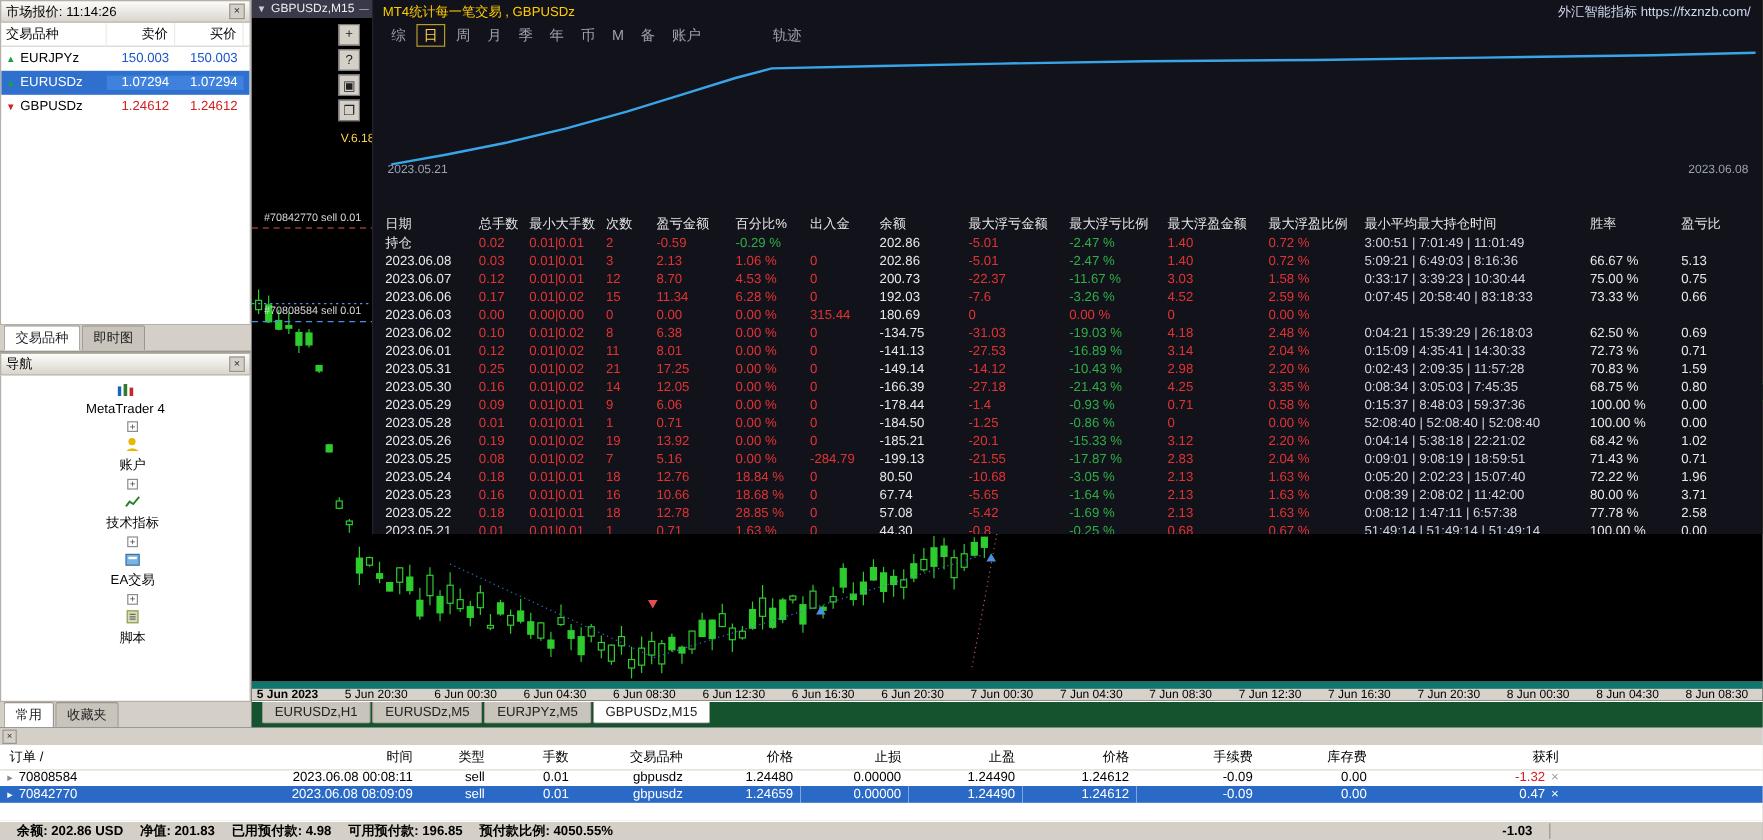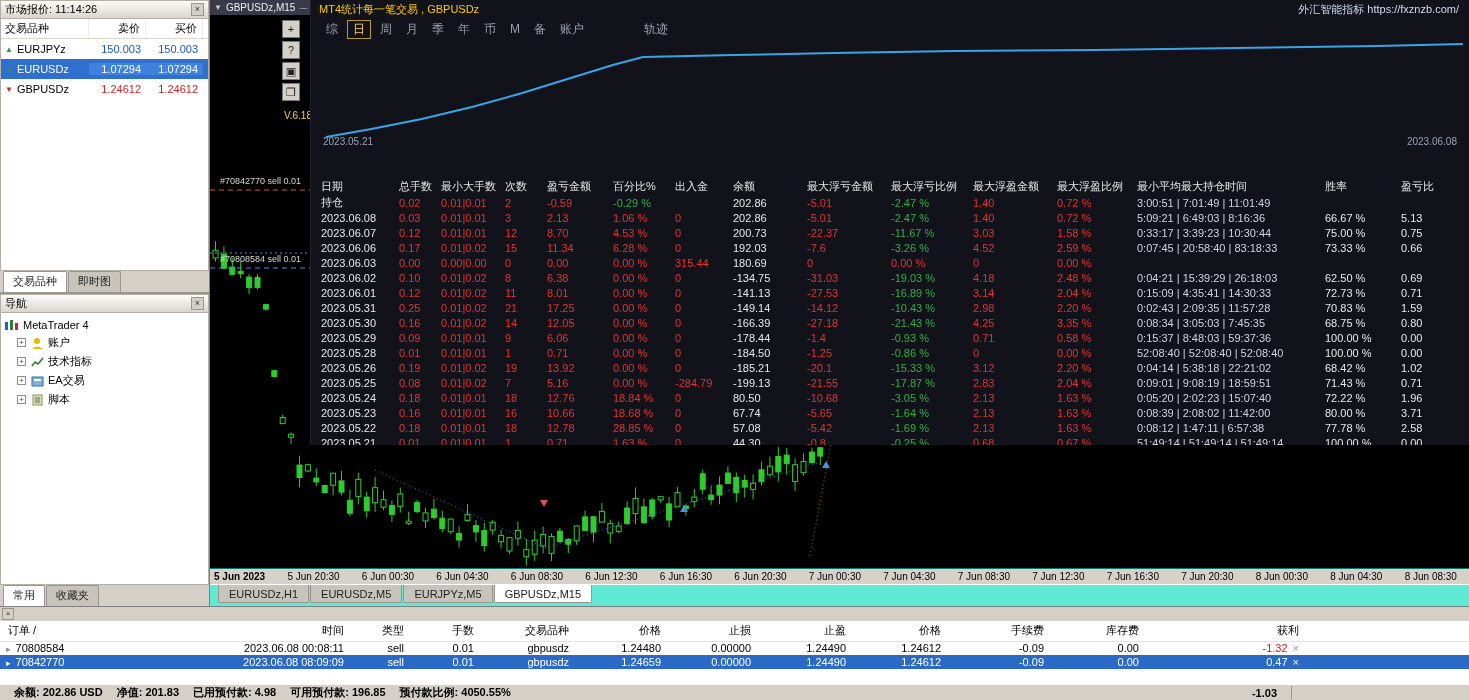--- a/index.html
+++ b/index.html
@@ -26,40 +26,40 @@
   .mw-row.selected .c-bid,.mw-row.selected .c-ask{background:#3f82de;color:#fff;}
   .arrow-up{color:#18a33c;font-size:8px;}
   .arrow-down{color:#d42020;font-size:8px;}
   .p-blue{color:#1b56c8;}
   .p-red{color:#d42020;}
   .mw-filler{flex:1;background:#fff;}
   .tab-row{height:21px;display:flex;align-items:flex-end;padding-left:3px;background:#d4d0c8;gap:1px;}
   .tab{padding:2px 9px 3px;border:1px solid #9a968e;border-bottom:none;border-radius:2px 2px 0 0;background:#c8c4bc;color:#222;cursor:pointer;}
   .tab.active{background:#fff;}
   .nav-tree{flex:1;background:#fff;border:1px solid #b4b0a8;border-top:none;padding:4px 2px;overflow:hidden;}
-  .tree-root,.tree-item{display:flex;align-items:center;gap:4px;padding:2px 2px;color:#000;}
+  .tree-root,.tree-item{display:flex;align-items:center;gap:4px;padding:2px 2px;color:#000;flex-direction:column;}
   .tree-item{padding-left:14px;}
   .plus-box{width:9px;height:9px;border:1px solid #8c8c8c;display:inline-flex;align-items:center;justify-content:center;font-size:8px;line-height:7px;color:#444;background:#fff;}
   .tree-icon{display:inline-flex;width:14px;justify-content:center;}
 
   
   .chart-col{flex:1;display:flex;flex-direction:column;position:relative;min-width:0;}
   .chart-window{flex:1;position:relative;background:#000;overflow:hidden;}
   .candles{position:absolute;left:0;top:0;width:100%;height:calc(100% - 16px);}
-  .chart-axis{position:absolute;left:0;right:0;bottom:0;height:16px;background:#d6d2ca;border-top:1px solid #0f766e;display:flex;align-items:center;justify-content:space-between;padding:0 12px 0 4px;font-size:10px;color:#000;z-index:4;}
+  .chart-axis{position:absolute;left:0;right:0;bottom:0;height:16px;background:#d6d2ca;border-top:6px solid #0f766e;display:flex;align-items:center;justify-content:space-between;padding:0 12px 0 4px;font-size:10px;color:#000;z-index:4;}
   .ax-bold{font-weight:bold;}
   .mini-titlebar{position:absolute;top:0;left:0;width:104px;height:15px;background:#39394a;color:#eee;font-size:10px;display:flex;align-items:center;gap:4px;padding:0 4px;z-index:3;white-space:nowrap;}
   .mini-titlebar .glyph{font-size:8px;color:#ccc;}
   .tool-icons{position:absolute;left:72px;top:20px;display:flex;flex-direction:column;gap:3px;z-index:3;}
   .tool-icon{width:18px;height:18px;background:#d4d0c8;border:1px solid #777;display:flex;align-items:center;justify-content:center;font-size:11px;color:#222;cursor:pointer;}
   .version-label{position:absolute;left:74px;top:110px;color:#ffd24a;font-size:10px;z-index:3;}
   .trade-label{position:absolute;left:10px;color:#d8d8d8;font-size:9px;z-index:2;white-space:nowrap;}
   .trade-label.l1{top:176px;}
   .trade-label.l2{top:254px;}
-  .chart-tabs{height:22px;background:#5eead4;display:flex;align-items:flex-start;padding-left:8px;gap:1px;border-top:1px solid #fff;}
+  .chart-tabs{height:22px;background:#14532d;display:flex;align-items:flex-start;padding-left:8px;gap:1px;border-top:1px solid #fff;}
   .tab-b{padding:3px 10px 2px;border:1px solid #9a968e;border-top:none;border-radius:0 0 2px 2px;background:#c8c4bc;color:#222;cursor:pointer;}
   .tab-b.active{background:#fff;}
 
   
   .overlay{position:absolute;top:0;left:100px;right:0;height:445px;background:#12121b;z-index:5;display:flex;flex-direction:column;border-left:1px solid #23232f;}
   .ov-header{height:19px;display:flex;justify-content:space-between;align-items:center;padding:0 10px 0 8px;}
   .ov-title{color:#ffcc00;}
   .ov-link{color:#d0d8f0;cursor:pointer;}
   .ov-menu{height:20px;display:flex;align-items:center;padding-left:8px;color:#9aa0ac;font-size:12px;}
   .ov-menu .mi{padding:0 7px;cursor:pointer;}

